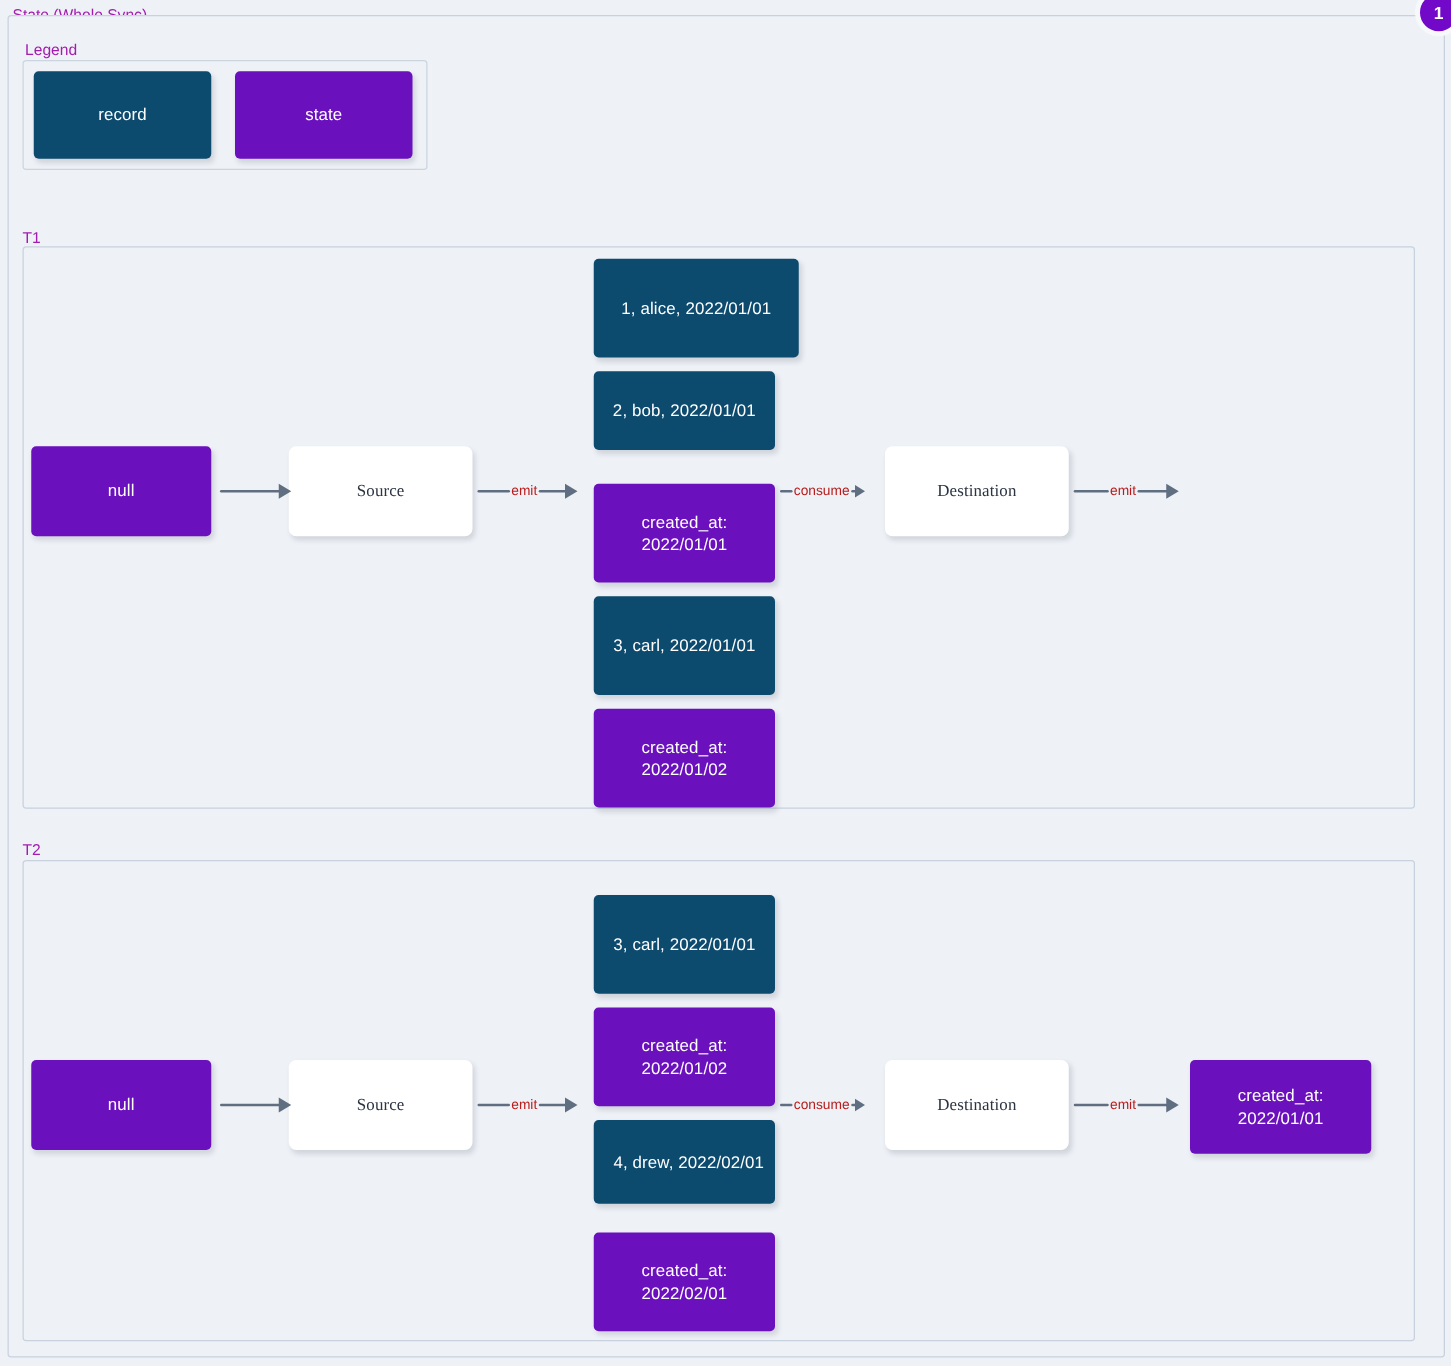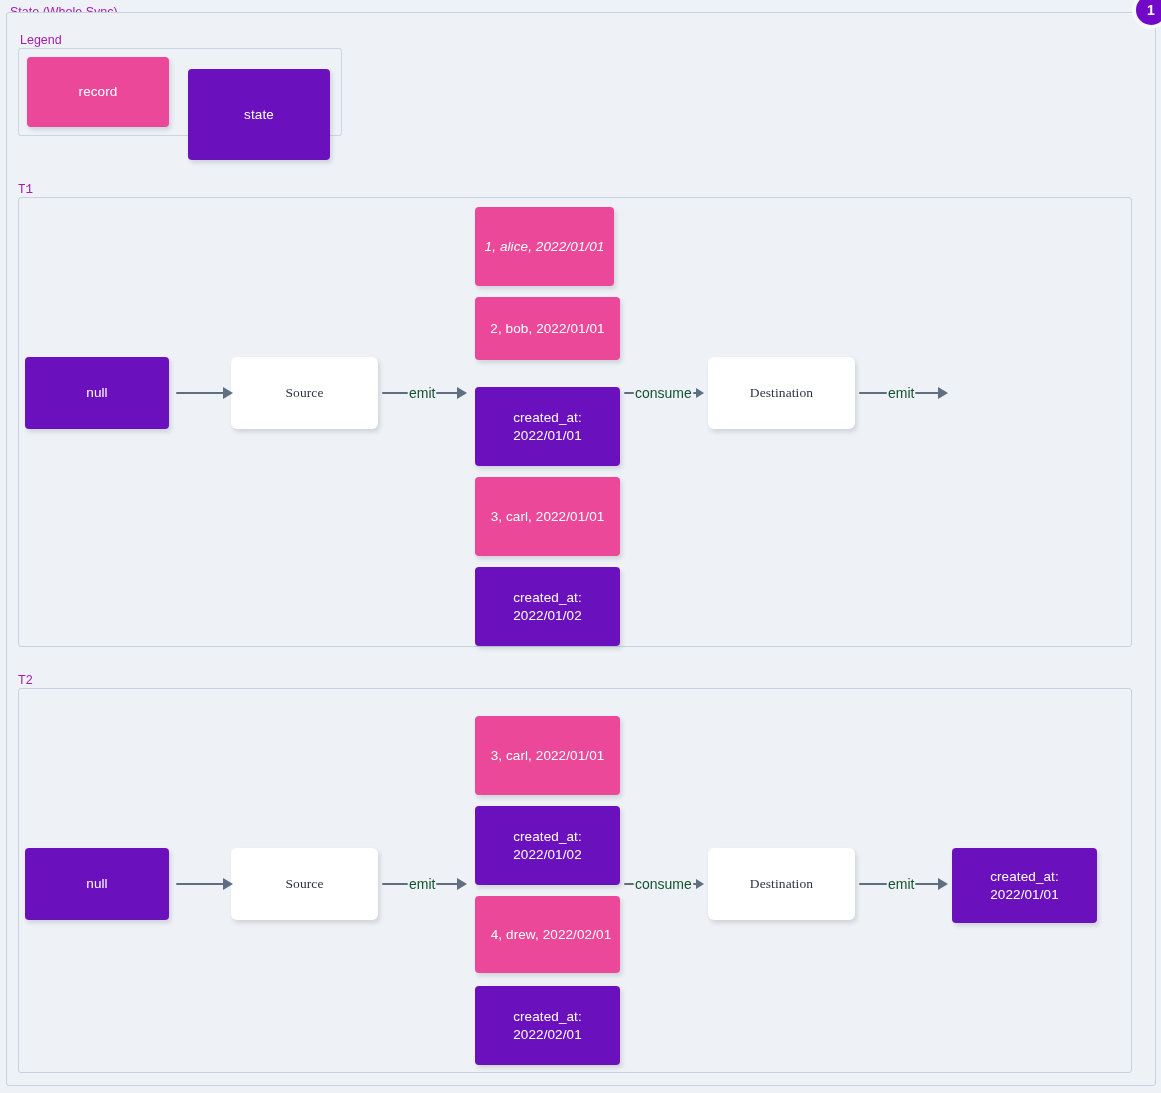--- a/index.html
+++ b/index.html
@@ -41,65 +41,65 @@
   
   #legend-frame {
     left: 18px; top: 48px;
     width: 324px; height: 88px;
     border-color: #cbd5e0;
   }
   #legend-label { left: 20px; top: 33px; }
 
   
   #t1-frame { left: 18px; top: 197px; width: 1114px; height: 450px; }
-  #t1-label { left: 18px; top: 183px; font-family: Liberation Mono, monospace; }
+  #t1-label { left: 18px; top: 183px; }
   
   #t2-frame { left: 18px; top: 688px; width: 1114px; height: 385px; }
   #t2-label { left: 18px; top: 673px; }
 
   
   .node {
     position: absolute;
     box-sizing: border-box;
     border-radius: 4px;
     display: flex;
     align-items: center;
     justify-content: center;
     text-align: center;
     font-size: 13.5px;
     line-height: 18px;
     letter-spacing: .1px;
     box-shadow: 2px 3px 4px rgba(60,70,90,.17);
     white-space: pre-line;
     padding: 2px 6px;
   }
-  .node.record { background: #ec4899; color: #ffffff; }
+  .node.record { background: #0c4a6e; color: #ffffff; }
   .node.state  { background: #6b10bd; color: #ffffff; }
   .node.plain  { background: #ffffff; color: #2b3440; border-radius: 6px; font-family: Liberation Serif, serif; }
 
   
   #legend-record { left: 27px; top: 57px; width: 142px; height: 70px; }
-  #legend-state  { left: 188px; top: 57px; width: 142px; height: 91px; margin-top: 12px; }
+  #legend-state  { left: 188px; top: 57px; width: 142px; height: 70px; }
 
   
   .edge {
     position: absolute;
     height: 20px;
     display: flex;
     align-items: center;
     gap: 0;
   }
   .edge .line {
     height: 2.5px;
     background: #5f6e80;
     border-radius: 2px;
   }
   .edge .elabel {
-    font-size: 14px;
-    color: #14532d;
+    font-size: 11px;
+    color: #b91c1c;
     padding: 0 1px;
     white-space: nowrap;
     line-height: 14px;
   }
   .edge .head {
     width: 0; height: 0;
     border-top: 6px solid transparent;
     border-bottom: 6px solid transparent;
     border-left: 10px solid #5f6e80;
     margin-left: -1px;
@@ -145,21 +145,21 @@
 
   <div id="t1-label" class="group-label">T1</div>
   <div id="t1-frame" class="group-box"></div>
 
   <div class="node state" style="left:25px; top:357px; width:144px; height:72px;">null</div>
 
   <div class="node plain" style="left:231px; top:357px; width:147px; height:72px;">Source</div>
 
   <div class="node plain" style="left:708px; top:357px; width:147px; height:72px;">Destination</div>
 
-  <div class="node record" style="left:475px; top:207px; width:139px; height:79px;font-style:italic;">1, alice, 2022/01/01</div>
+  <div class="node record" style="left:475px; top:207px; width:164px; height:79px;">1, alice, 2022/01/01</div>
   <div class="node record" style="left:475px; top:297px; width:145px; height:63px;">2, bob, 2022/01/01</div>
   <div class="node state" style="left:475px; top:387px; width:145px; height:79px;">created_at:
 2022/01/01</div>
   <div class="node record" style="left:475px; top:477px; width:145px; height:79px;">3, carl, 2022/01/01</div>
   <div class="node state" style="left:475px; top:567px; width:145px; height:79px;">created_at:
 2022/01/02</div>
 
   <div class="edge" style="left:176px; top:383px;">
     <div class="line" style="width:48px;"></div>
       <div class="head"></div>
@@ -194,21 +194,21 @@
   <div class="node plain" style="left:231px; top:848px; width:147px; height:72px;">Source</div>
 
   <div class="node plain" style="left:708px; top:848px; width:147px; height:72px;">Destination</div>
 
   <div class="node state" style="left:952px; top:848px; width:145px; height:75px;">created_at:
 2022/01/01</div>
 
   <div class="node record" style="left:475px; top:716px; width:145px; height:79px;">3, carl, 2022/01/01</div>
   <div class="node state" style="left:475px; top:806px; width:145px; height:79px;">created_at:
 2022/01/02</div>
-  <div class="node record" style="left:475px; top:896px; width:145px; height:77px;padding-left:13px;">4, drew, 2022/02/01</div>
+  <div class="node record" style="left:475px; top:896px; width:145px; height:67px;padding-left:13px;">4, drew, 2022/02/01</div>
   <div class="node state" style="left:475px; top:986px; width:145px; height:79px;">created_at:
 2022/02/01</div>
 
   <div class="edge" style="left:176px; top:874px;">
     <div class="line" style="width:48px;"></div>
       <div class="head"></div>
   </div>
 
   <div class="edge" style="left:382px; top:874px;">
     <div class="line" style="width:26px;"></div>

